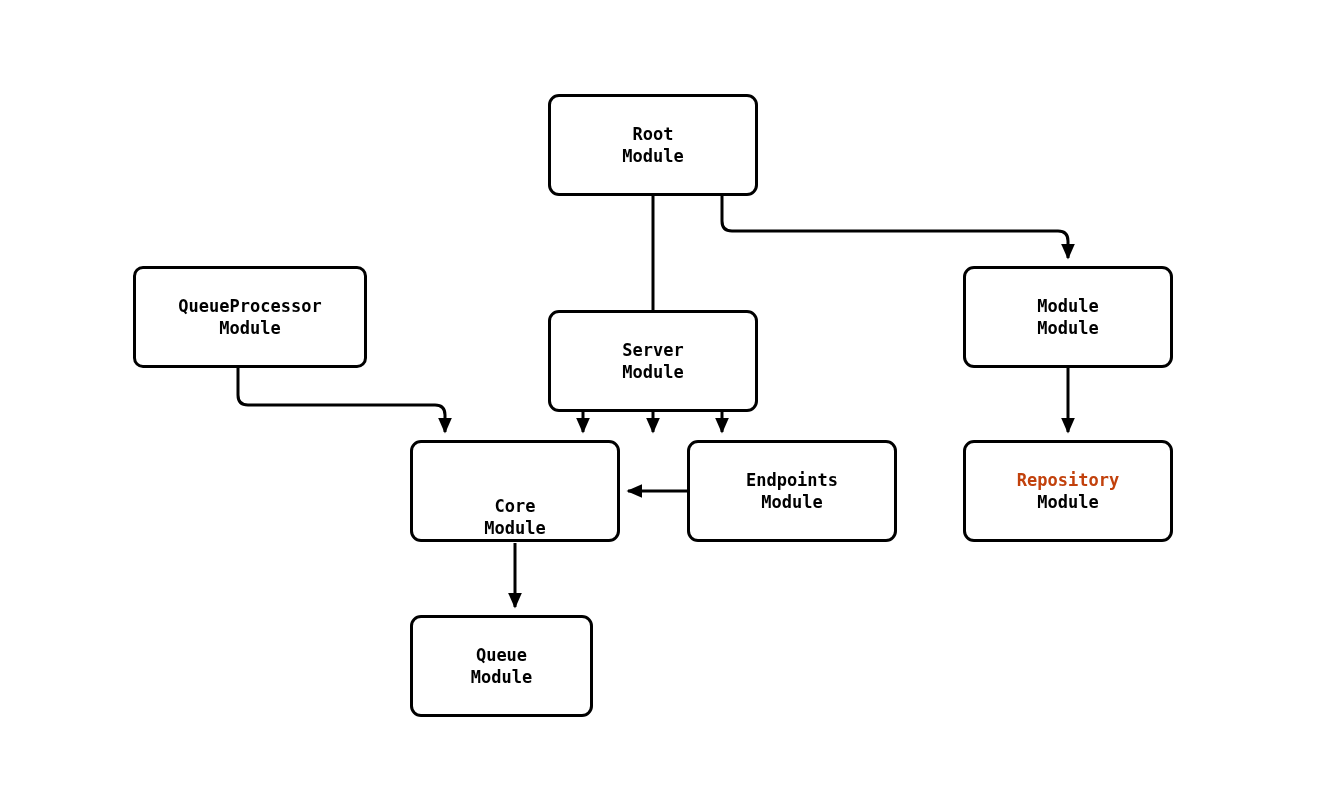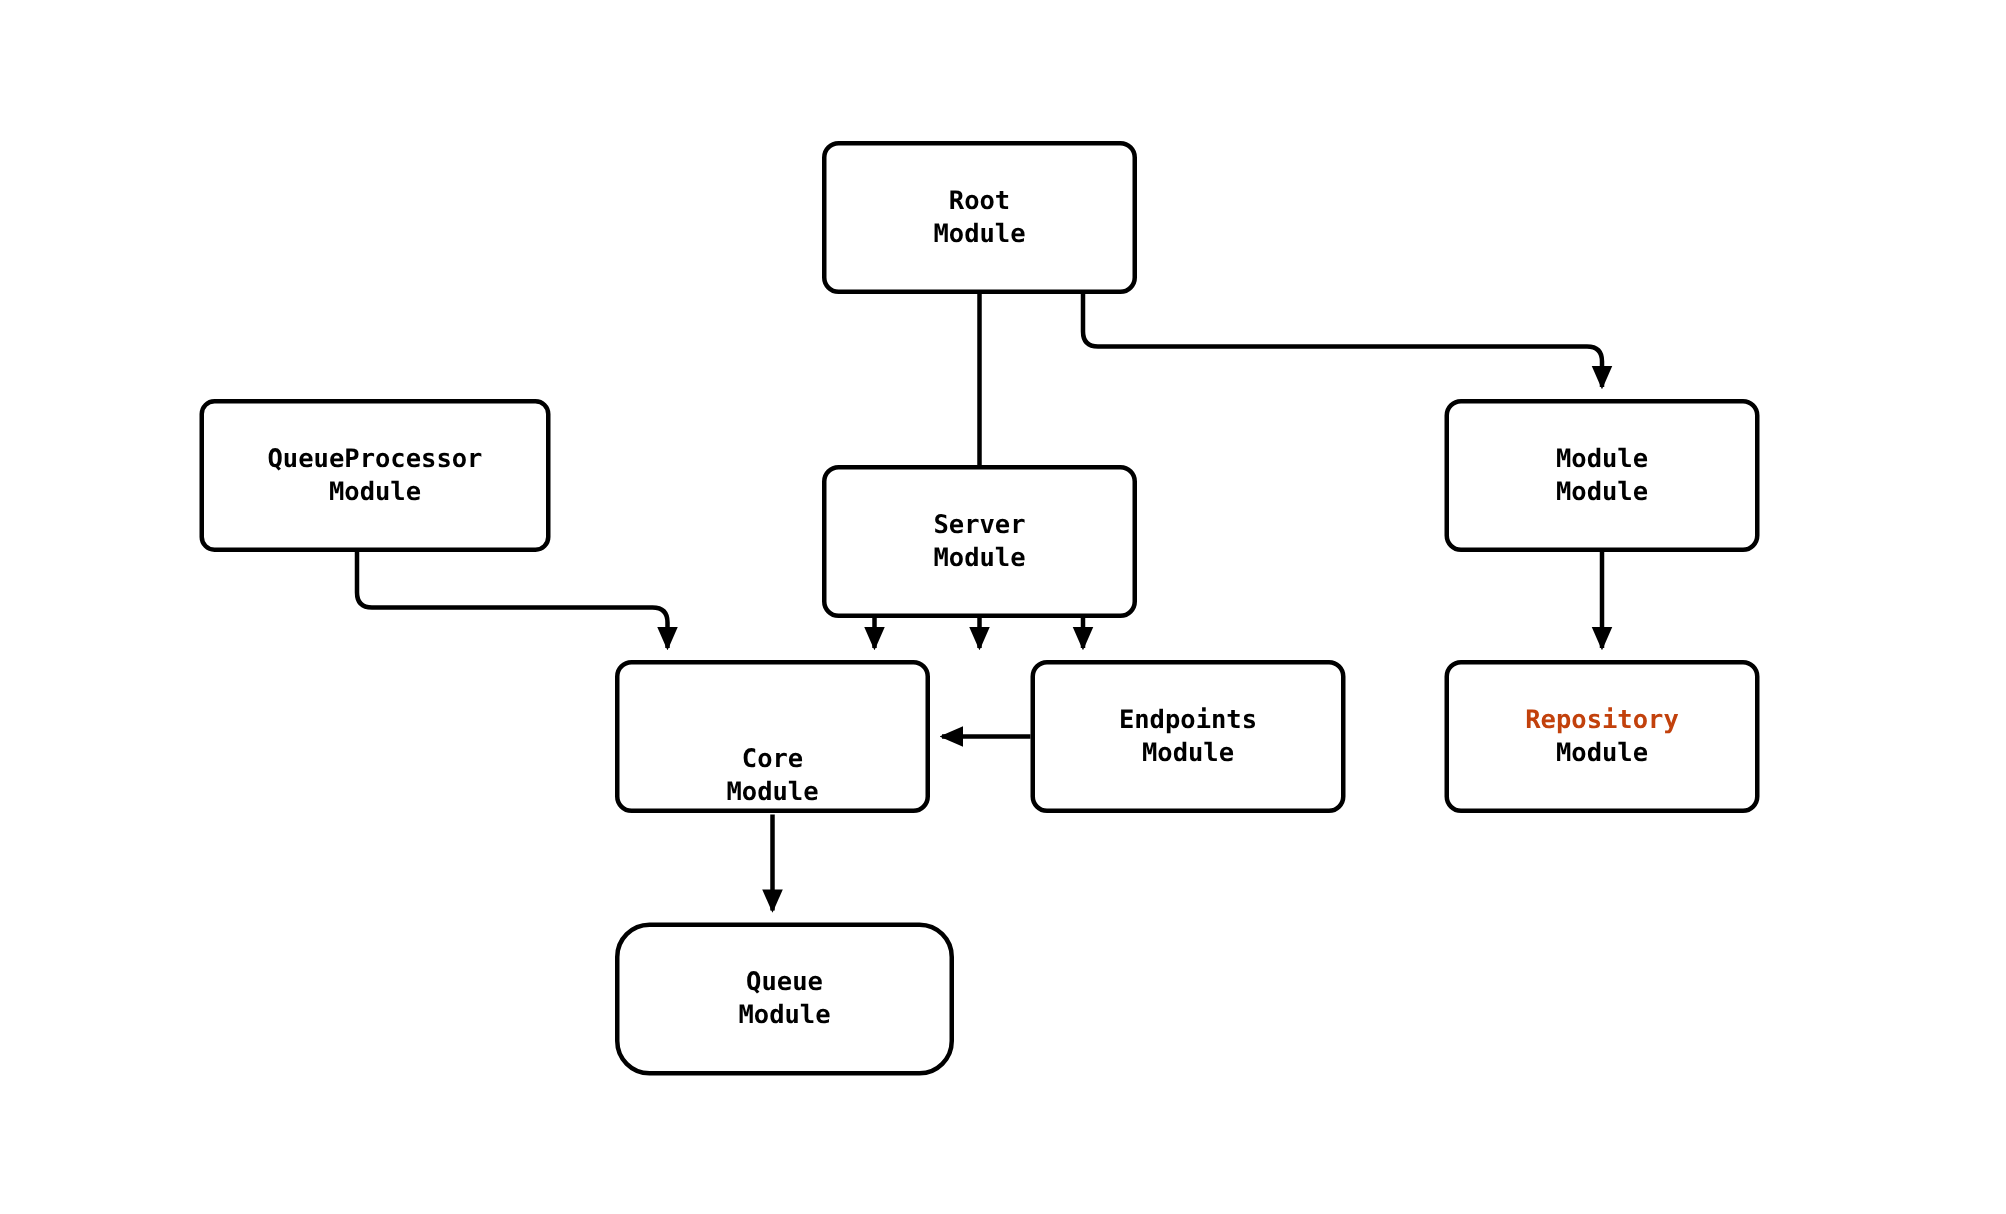--- a/index.html
+++ b/index.html
@@ -111,18 +111,18 @@
   <div class="node" style="left: 687px; top: 440px; width: 210px; height: 102px; border-color: rgb(0, 0, 0); background: rgb(255, 255, 255); border-width: 3px; border-radius: 11px;">
     <span class="node-label" style="color: rgb(0, 0, 0);">Endpoints</span>
     <span class="node-label" style="color: rgb(0, 0, 0);">Module</span>
   </div>
 
   <div class="node" style="left: 963px; top: 440px; width: 210px; height: 102px; border-color: rgb(0, 0, 0); background: rgb(255, 255, 255); border-width: 3px; border-radius: 11px;">
     <span class="node-label" style="color: #c2410c;">Repository</span>
     <span class="node-label" style="color: rgb(0, 0, 0);">Module</span>
   </div>
 
-  <div class="node" style="left: 410px; top: 615px; width: 226px; height: 102px; border-color: rgb(0, 0, 0); background: rgb(255, 255, 255); border-width: 3px; border-radius: 23px;">
+  <div class="node" style="left: 410px; top: 615px; width: 183px; height: 102px; border-color: rgb(0, 0, 0); background: rgb(255, 255, 255); border-width: 3px; border-radius: 11px;">
     <span class="node-label" style="color: rgb(0, 0, 0);">Queue</span>
     <span class="node-label" style="color: rgb(0, 0, 0);">Module</span>
   </div>
 
 </div>
 
 </body></html>

